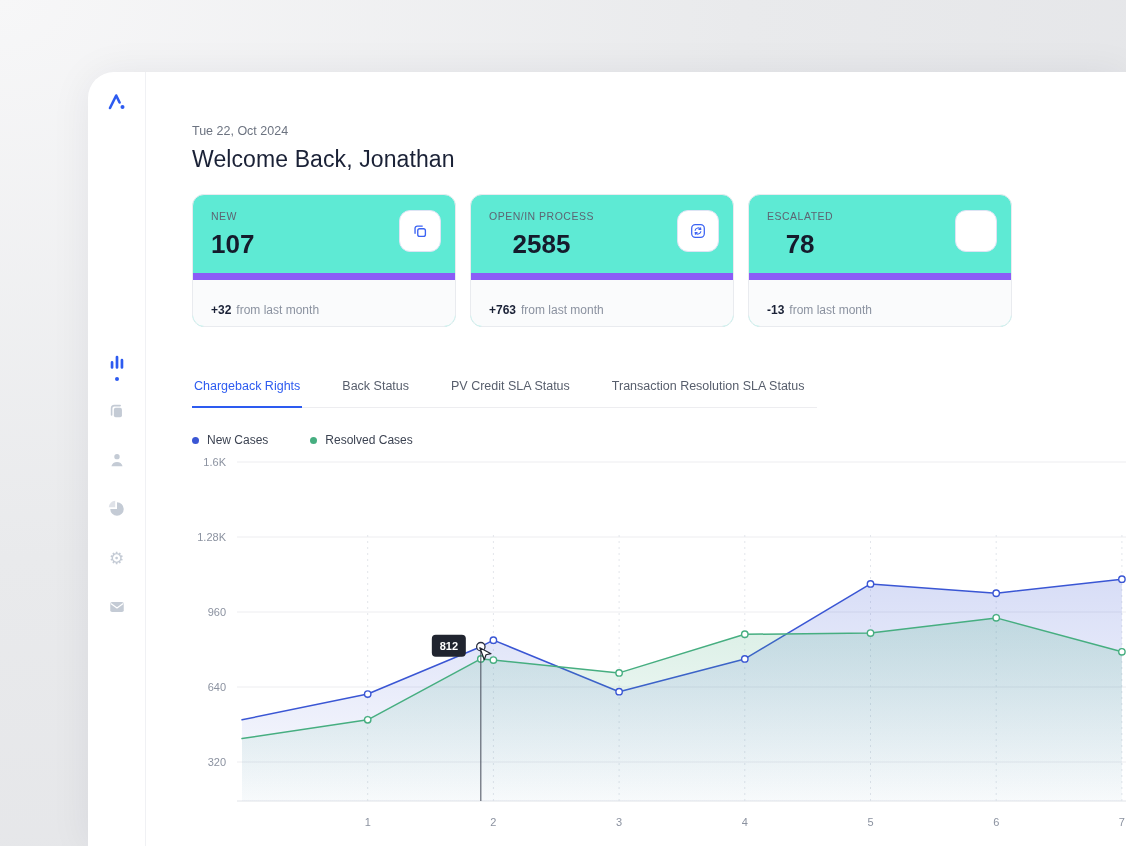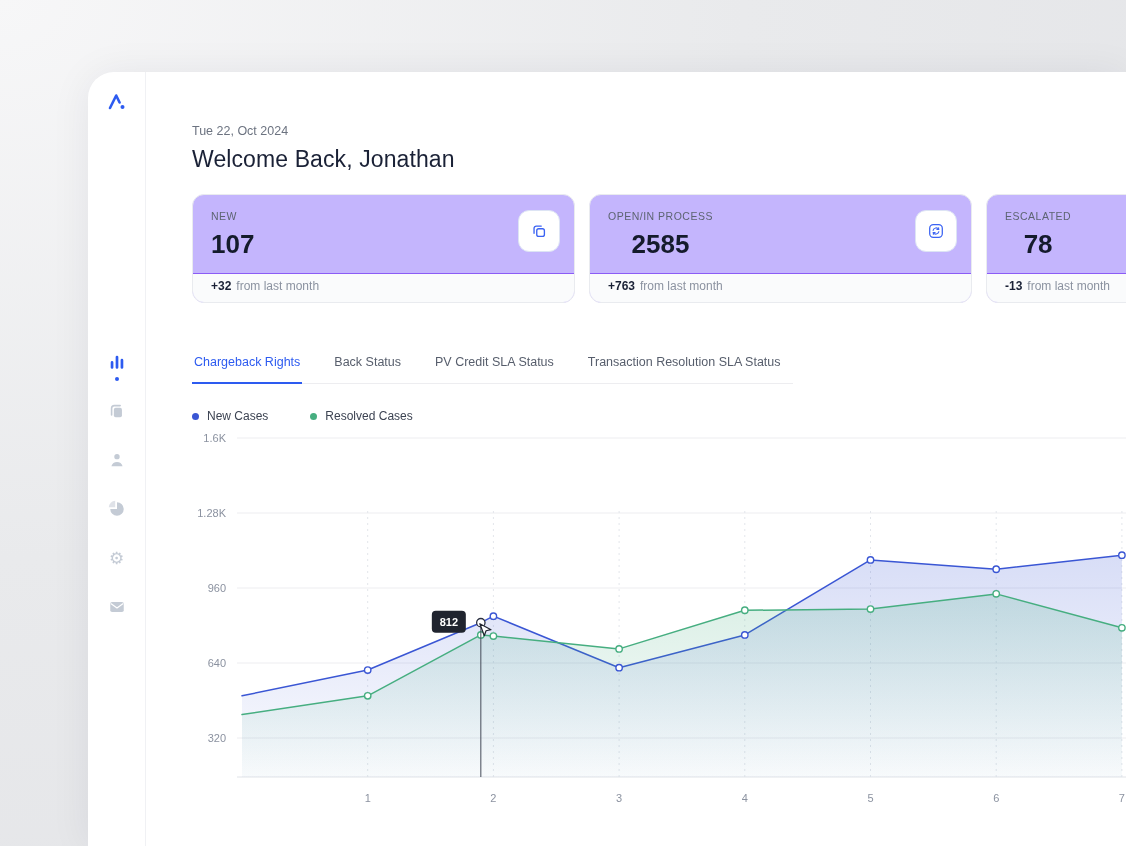--- a/index.html
+++ b/index.html
@@ -29,31 +29,31 @@
   .nav-item.active::after { content:""; position:absolute; left:50%; transform:translateX(-50%);
     bottom:-9px; width:4px; height:4px; border-radius:50%; background:#2d5bf0; }
   .nav-item svg { width:18px; height:18px; }
   .gear-glyph { font-size:17px; line-height:1; }
   
   .main { flex:1; padding:52px 0 0 46px; overflow:hidden; }
   .date { font-size:12.5px; color:#6c7380; }
   h1.title { margin-top:8px; font-size:23px; font-weight:400; color:#1a2136; letter-spacing:.1px; }
   
   .stats-row { display:flex; gap:14px; margin-top:21px; width:max-content; }
-  .stat-card { width:383px; border:1px solid #e9ebef; border-radius:12px; background:#c4b5fd; overflow:hidden; }
+  .stat-card { width:264px; border:1px solid #e9ebef; border-radius:12px; background:#5eead4; overflow:hidden; }
   .stat-top { display:flex; justify-content:space-between; align-items:flex-start; padding:15px 14px 13px 18px; }
   .stat-label { font-size:10.5px; letter-spacing:.5px; color:#5d6472; }
   .stat-value { font-size:26px; font-weight:700; color:#151b2c; margin-top:7px;text-align:center; }
   .stat-icon-btn { width:42px; height:42px; border:1px solid #dde4f4; border-radius:11px;
     display:flex; align-items:center; justify-content:center; color:#3b63f3; background:#fff; cursor:pointer; }
   .stat-icon-btn svg { width:18px; height:18px; }
-  .stat-foot { border-top:1px solid #8b5cf6; background:#fafbfc; padding:5px 18px 9px; font-size:12px; color:#8b92a0; }
+  .stat-foot { border-top:7px solid #8b5cf6; background:#fafbfc; padding:23px 18px 9px; font-size:12px; color:#8b92a0; }
   .stat-foot b { color:#1a2136; font-weight:700; margin-right:5px; }
   
-  .tabs { margin-top:52px; display:flex; gap:30px; border-bottom:1px solid #ededf0; width:max-content; padding-right:10px; }
+  .tabs { margin-top:52px; display:flex; gap:38px; border-bottom:1px solid #ededf0; width:max-content; padding-right:10px; }
   .tab { font-size:12.5px; color:#575e6c; padding:0 2px 13px; cursor:pointer; border-bottom:2px solid transparent; margin-bottom:-1px; }
   .tab.active { color:#2d5bf0; font-weight:500; border-bottom-color:#2d5bf0; }
   
   .legend { margin-top:25px; display:flex; gap:42px; align-items:flex-end; }
   .legend-item { display:flex; align-items:center; gap:8px; font-size:12px; color:#3c4352; cursor:pointer; }
   .legend-dot { width:7px; height:7px; border-radius:50%; display:inline-block; }
   
   .chart-wrap { margin-top:4px; margin-left:-6px; }
   svg text { font-family:"Liberation Sans", sans-serif; }
 </style>

